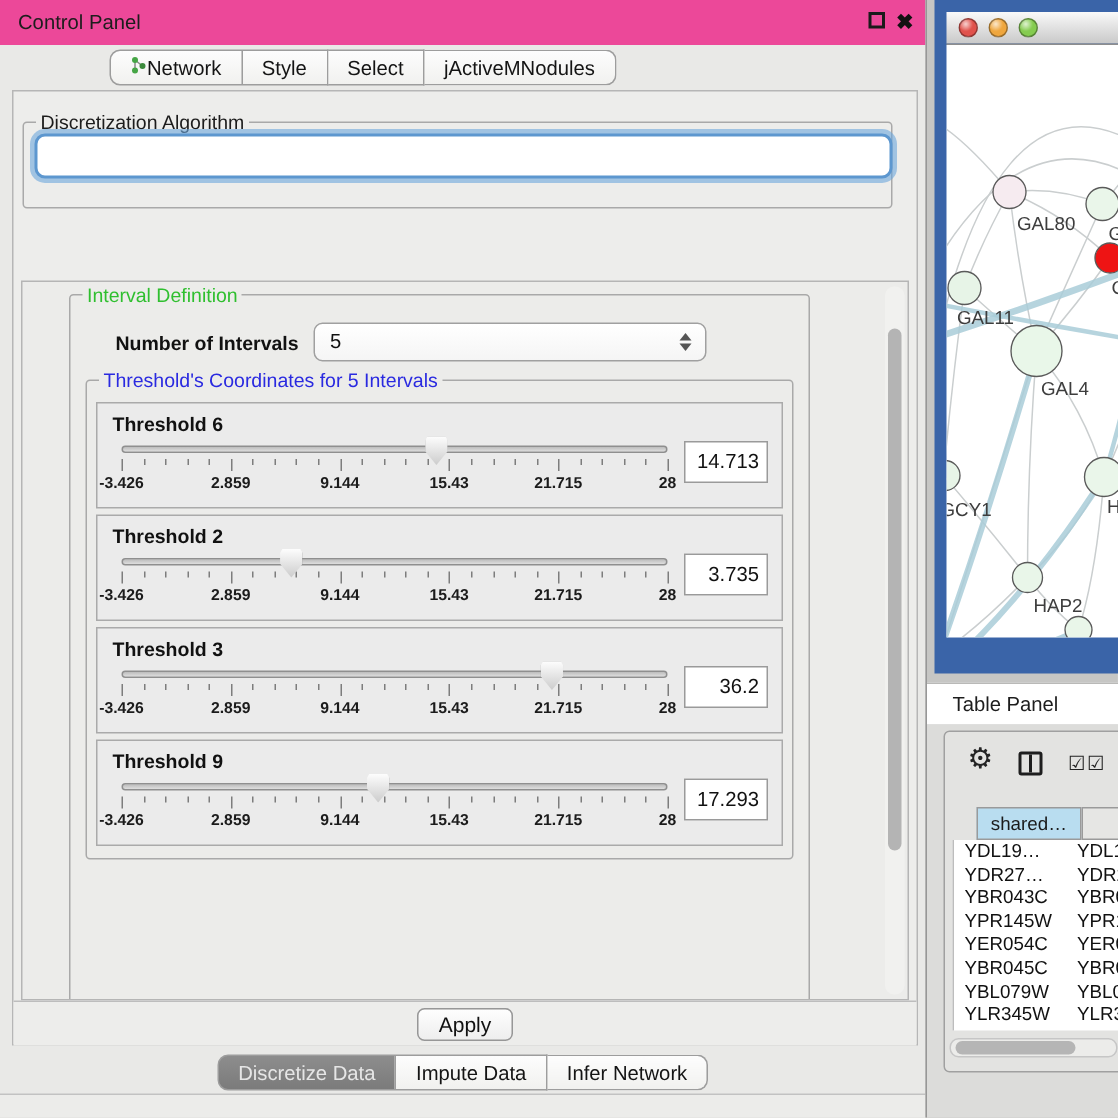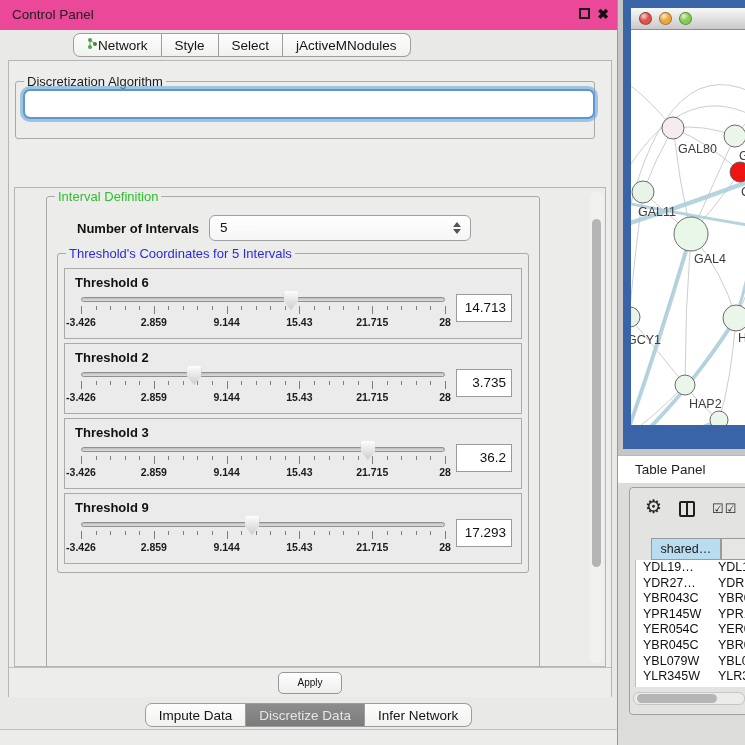--- a/index.html
+++ b/index.html
@@ -77,21 +77,21 @@
   .tick.minor{height:4px;}
   .tick.major{height:8px;}
   .tlabels{position:relative;height:13px;margin-top:1px;}
   .tlabel{position:absolute;transform:translateX(-50%);font-size:10.5px;font-weight:bold;color:#1b1b1b;white-space:nowrap;}
   .value-box{position:absolute;right:9px;top:25px;width:56px;height:28px;background:#fff;border:1px solid #9a9a9a;
              font-size:13.5px;color:#111;text-align:right;line-height:26px;padding-right:5px;}
 
   .apply-row{position:absolute;left:0;top:606px;width:602px;height:30px;border-top:1px solid #bdbdbd;background:#ededeb;}
   .apply-btn{position:absolute;left:50%;top:4px;transform:translateX(-50%);width:64px;height:22px;
              background:linear-gradient(#fefefe,#eeeeee);border:1px solid #979797;border-radius:5px;
-             font-size:10px;color:#111;text-align:center;line-height:20px;}
+             font-size:14px;color:#111;text-align:center;line-height:20px;}
   .footer-line{position:absolute;left:0;top:729px;width:617px;border-top:1px solid #c2c2c2;height:16px;background:#ececea;}
 
   
   .right-col{position:absolute;left:617px;top:0;width:128px;height:745px;background:#c6c6c4;border-left:1px solid #979797;}
   .net-window{position:absolute;left:5px;top:0;width:123px;height:449px;background:#3a64a8;}
   .net-titlebar{position:absolute;left:8px;top:8px;right:0;height:22px;background:linear-gradient(#f9f9f9,#c9c9c9);
                 border-bottom:1px solid #8d8d8d;display:flex;align-items:center;padding-left:8px;gap:7px;}
   .light{width:13px;height:13px;border-radius:50%;border:1px solid rgba(0,0,0,.35);
          background-image:radial-gradient(circle at 35% 28%, rgba(255,255,255,.75) 0%, rgba(255,255,255,0) 45%);}
   .net-canvas{position:absolute;left:8px;top:30px;width:115px;height:395px;background:#fff;overflow:hidden;}
@@ -366,25 +366,25 @@
             <div class="thumb"></div>
           </div>
       </div>
 
       <div class="apply-row">
         <div class="apply-btn">Apply</div>
       </div>
     </div>
 
     <div class="seggroup bottom-tabs" id="bottomTabs">
+        <div class="seg selected">
+          <span>Discretize Data</span>
+        </div>
         <div class="seg">
           <span>Impute Data</span>
-        </div>
-        <div class="seg selected">
-          <span>Discretize Data</span>
         </div>
         <div class="seg">
           <span>Infer Network</span>
         </div>
       </div>
     <div class="footer-line"></div>
   </div>
 
   <div class="right-col">
     <div class="net-window">

